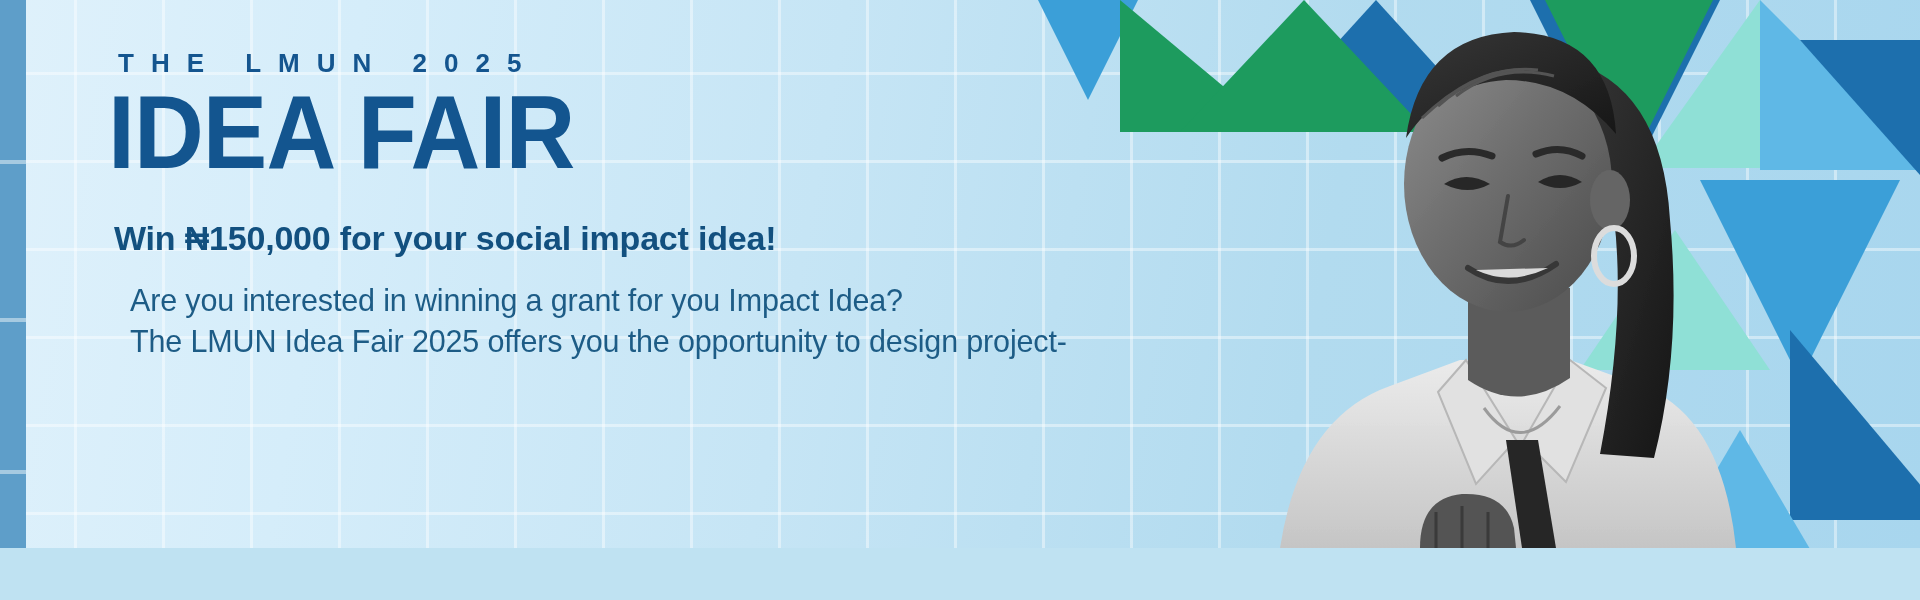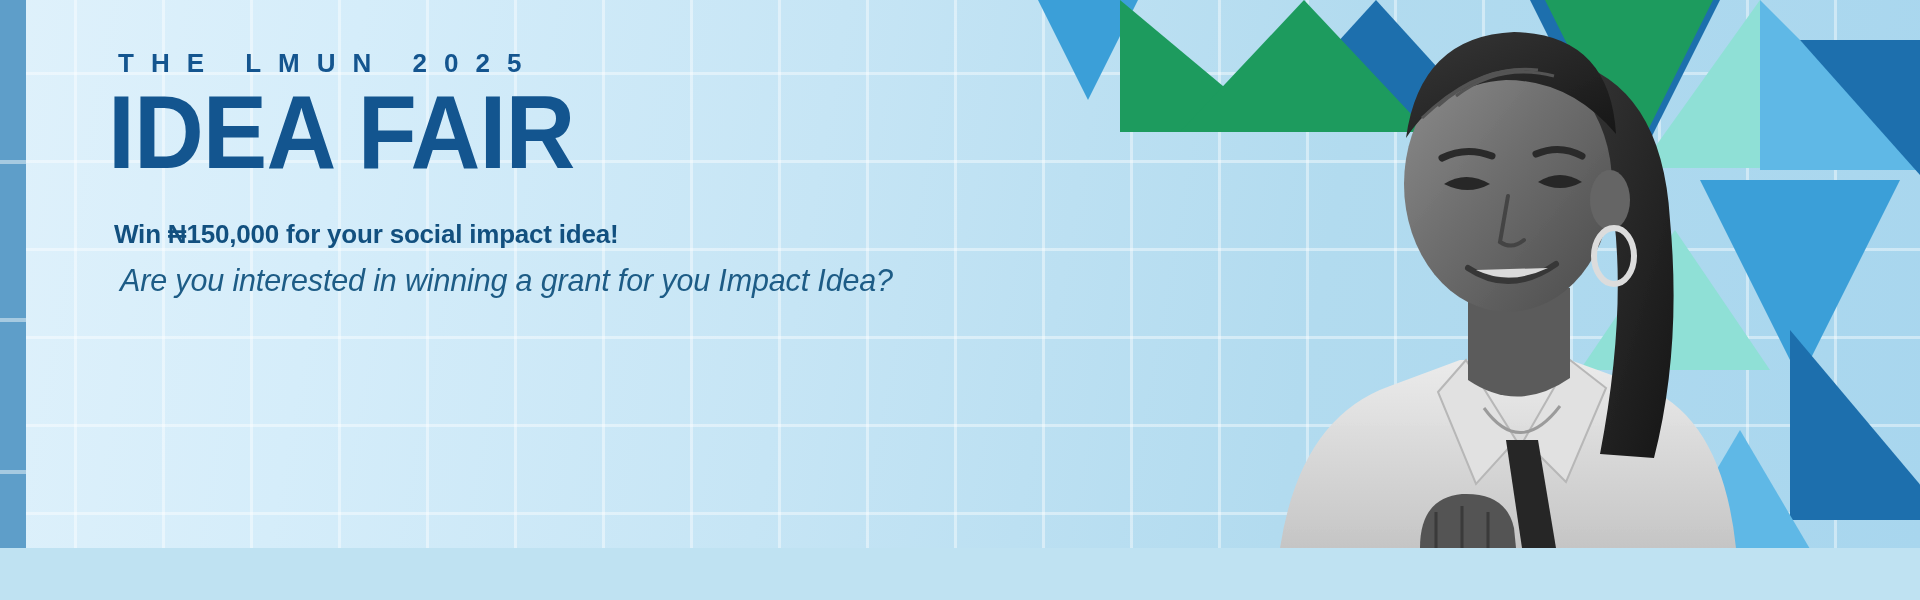--- a/index.html
+++ b/index.html
@@ -77,35 +77,34 @@
     line-height:.92;
     font-weight:700;
     color:#13558f;
     letter-spacing:-1px;
     margin:0 0 0 -4px;
     transform:scaleX(.93);
     transform-origin:left center;
     white-space:nowrap;
   }
   .subhead{
-    font-size:26px;
+    font-size:34px;
     font-weight:700;
     color:#12507f;
-    margin:38px 0 10px 2px;
+    margin:38px 0 22px 2px;
     letter-spacing:-.2px;
     white-space:nowrap;
   }
   .body-copy{
-    margin:0 0 0 8px;
+    margin:0 0 0 18px;
     color:#1d5c86;
     font-size:30.5px;
     line-height:1.34;
     font-weight:400;
     letter-spacing:-.15px;
-    font-style:italic;
   }
   .body-copy p{margin:0;white-space:nowrap;}
 </style>
 </head>
 <body>
 
 <div class="banner">
 
   <div class="grid"></div>
 
@@ -185,16 +184,17 @@
       <path d="M166 560 L166 524 M192 560 L192 518 M218 560 L218 524" stroke="#3d3d3d" stroke-width="3"></path>
     </svg>
   </div>
 
   <div class="content">
     <div class="kicker">THE LMUN 2025</div>
     <div class="headline">IDEA FAIR</div>
     <div class="subhead">Win ₦150,000 for your social impact idea!</div>
     <div class="body-copy">
       <p>Are you interested in winning a grant for you Impact Idea?</p>
+      <p>The LMUN Idea Fair 2025 offers you the opportunity to design project-</p>
     </div>
   </div>
 
 </div>
 
 </body></html>

